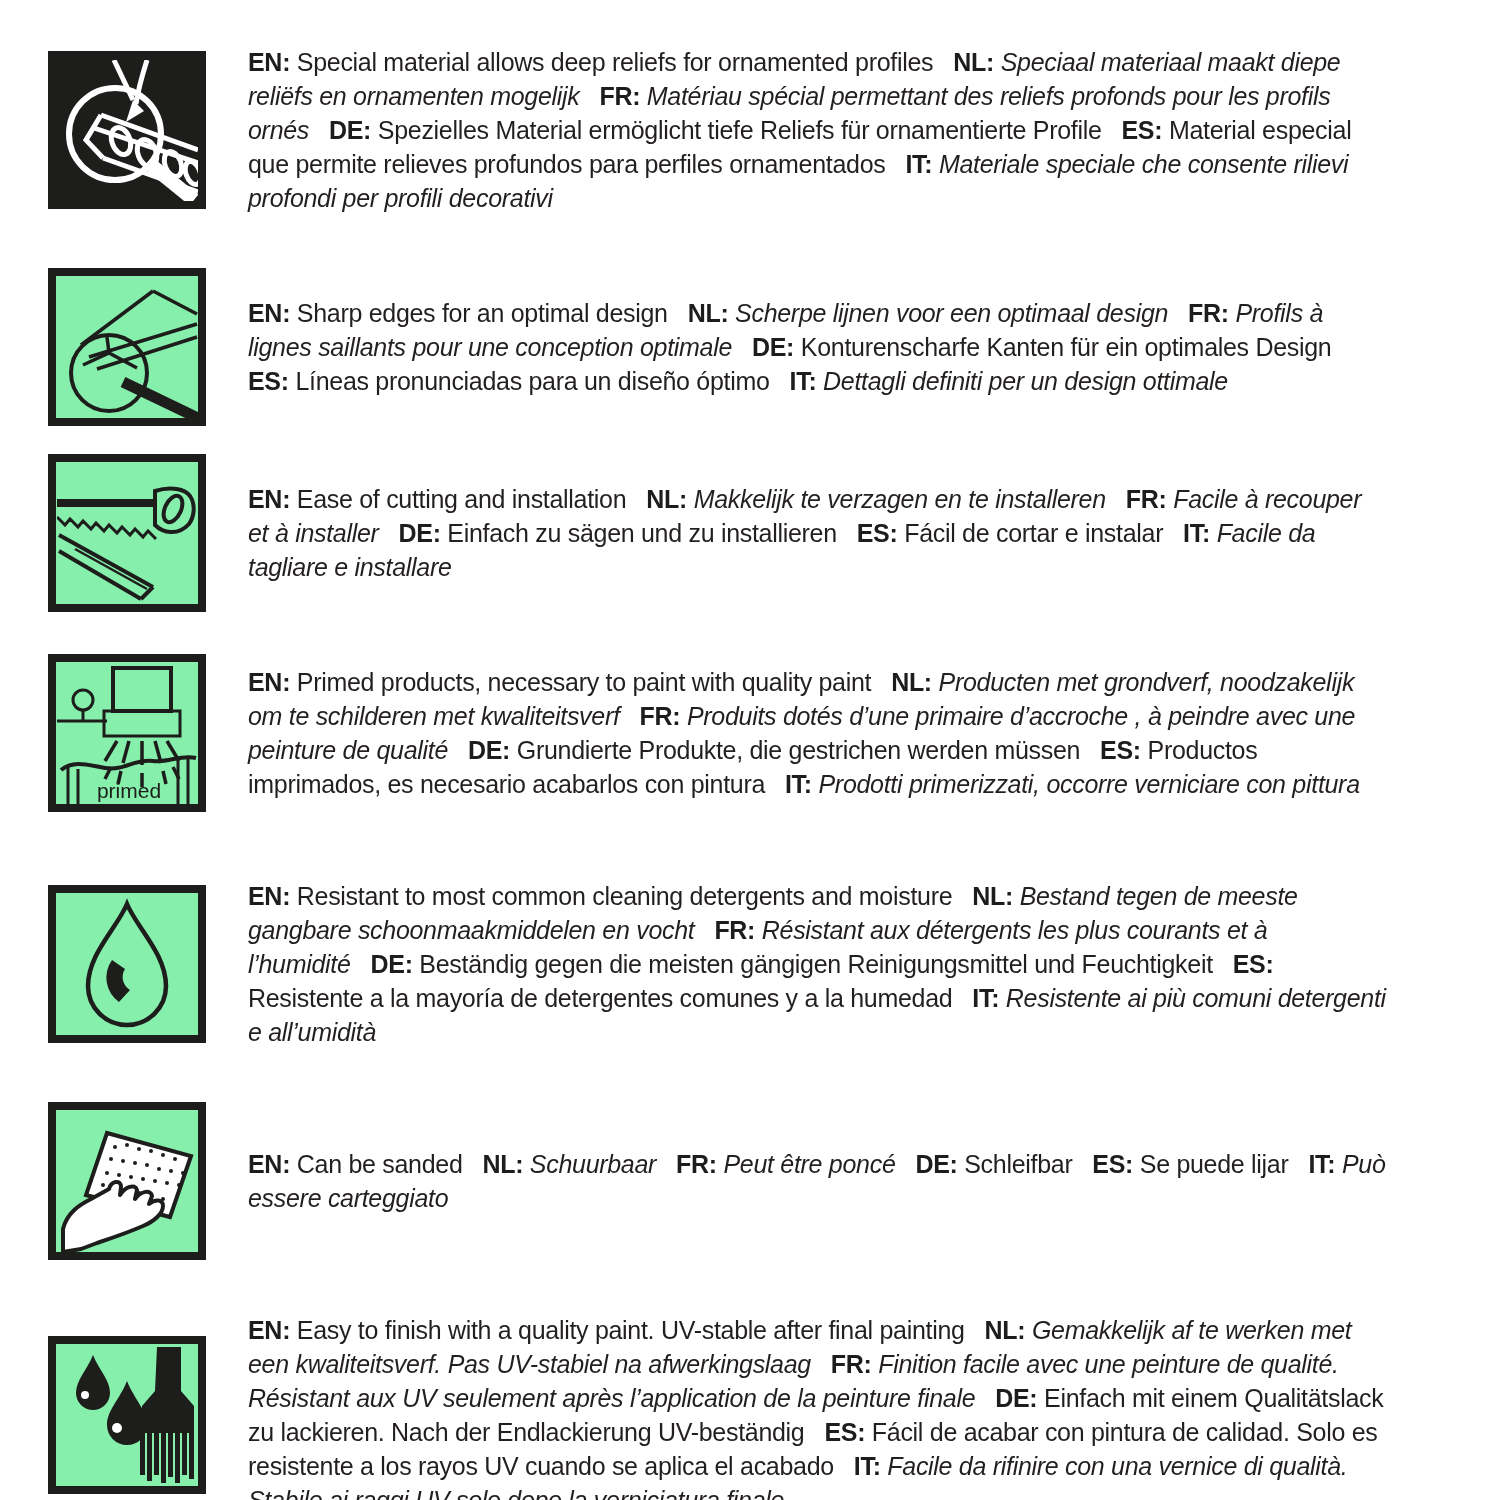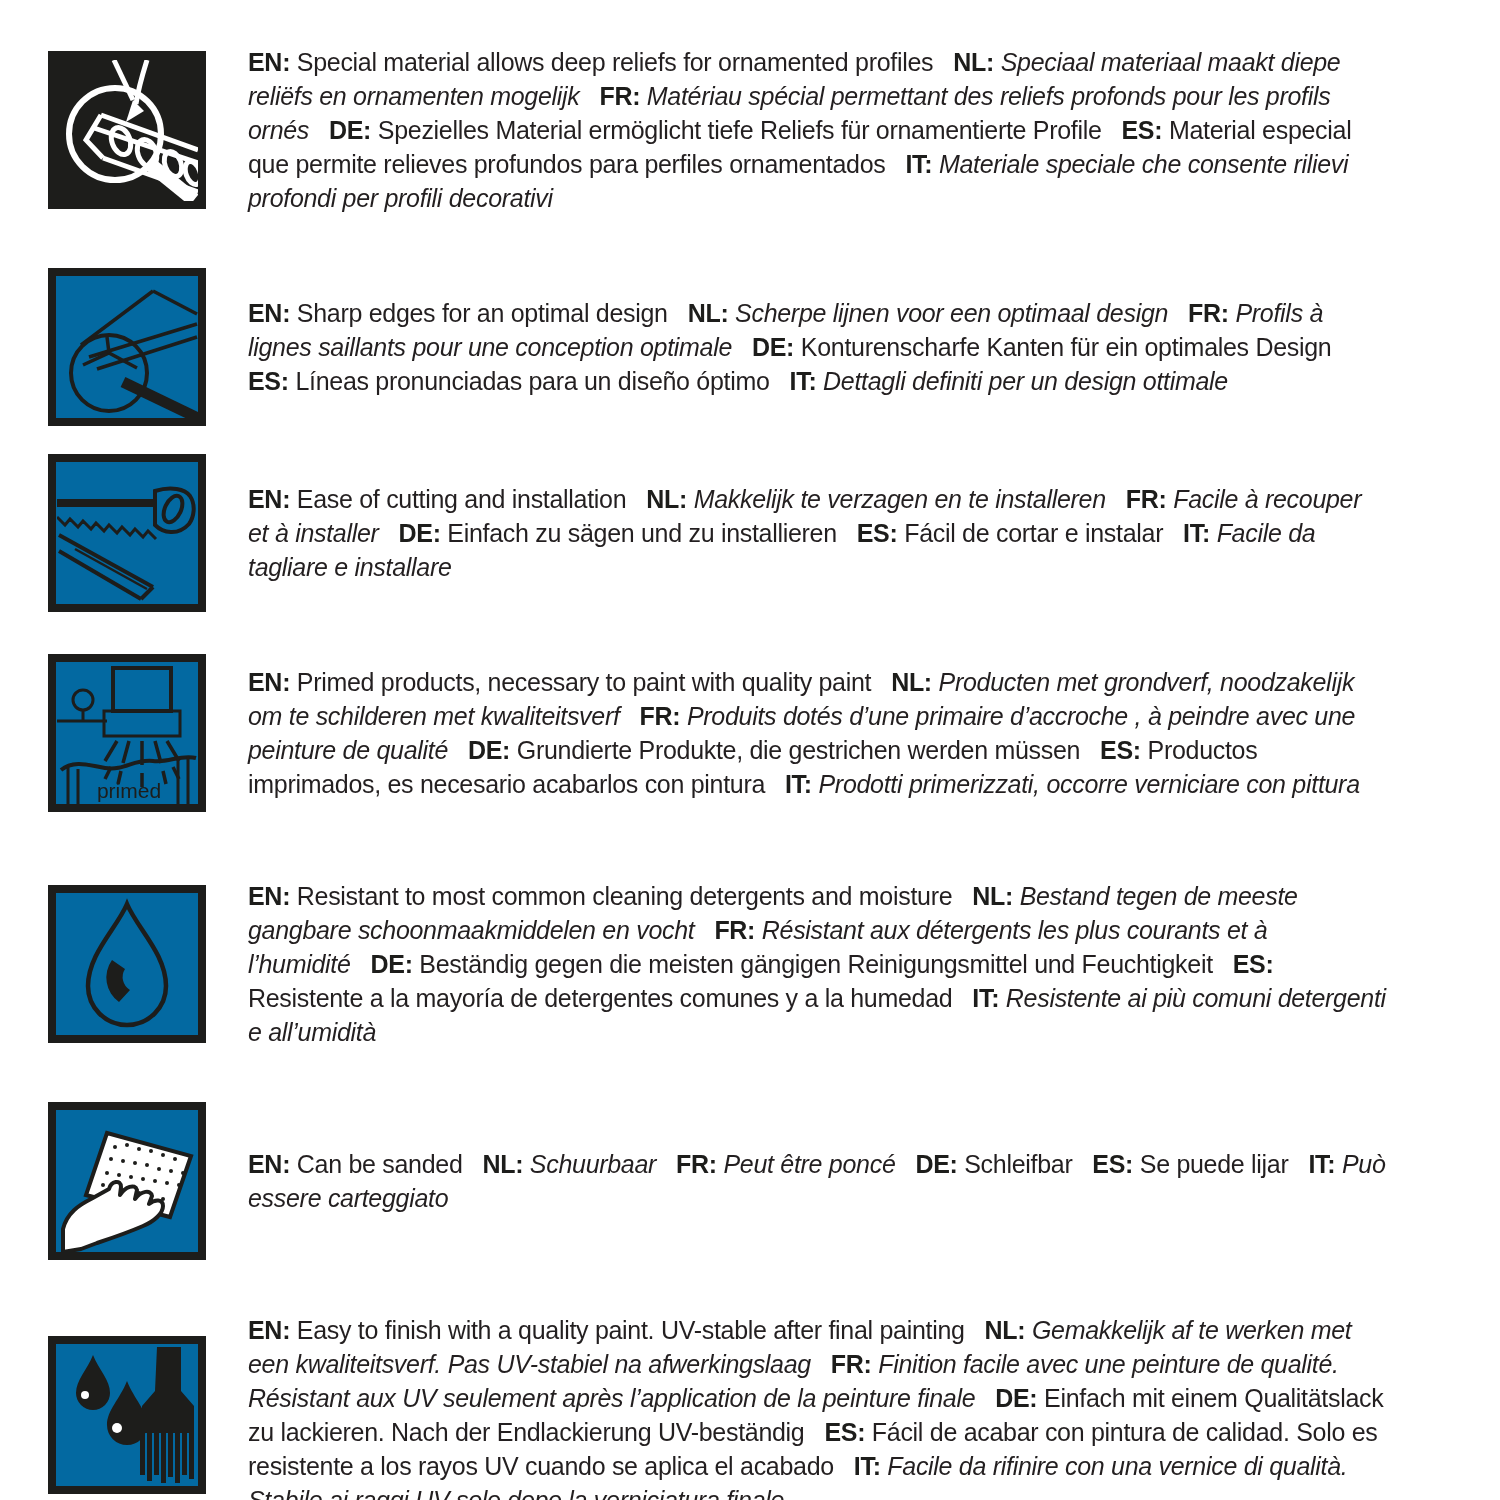--- a/index.html
+++ b/index.html
@@ -22,21 +22,21 @@
     align-items: center;
     min-height: 158px;
     margin-bottom: 28px;
   }
   .icon-box {
     flex: 0 0 auto;
     box-sizing: border-box;
     width: 158px;
     height: 158px;
     border: 8px solid #1d1d1b;
-    background: #0369a1;
+    background: #86efac;
     display: flex;
     align-items: center;
     justify-content: center;
   }
   .icon-box.dark { background: #1d1d1b; }
   .icon-box svg { display: block; width: 141px; height: 141px; }
   .feature-text {
     margin-left: 42px;
     max-width: 1140px;
     font-size: 25px;

